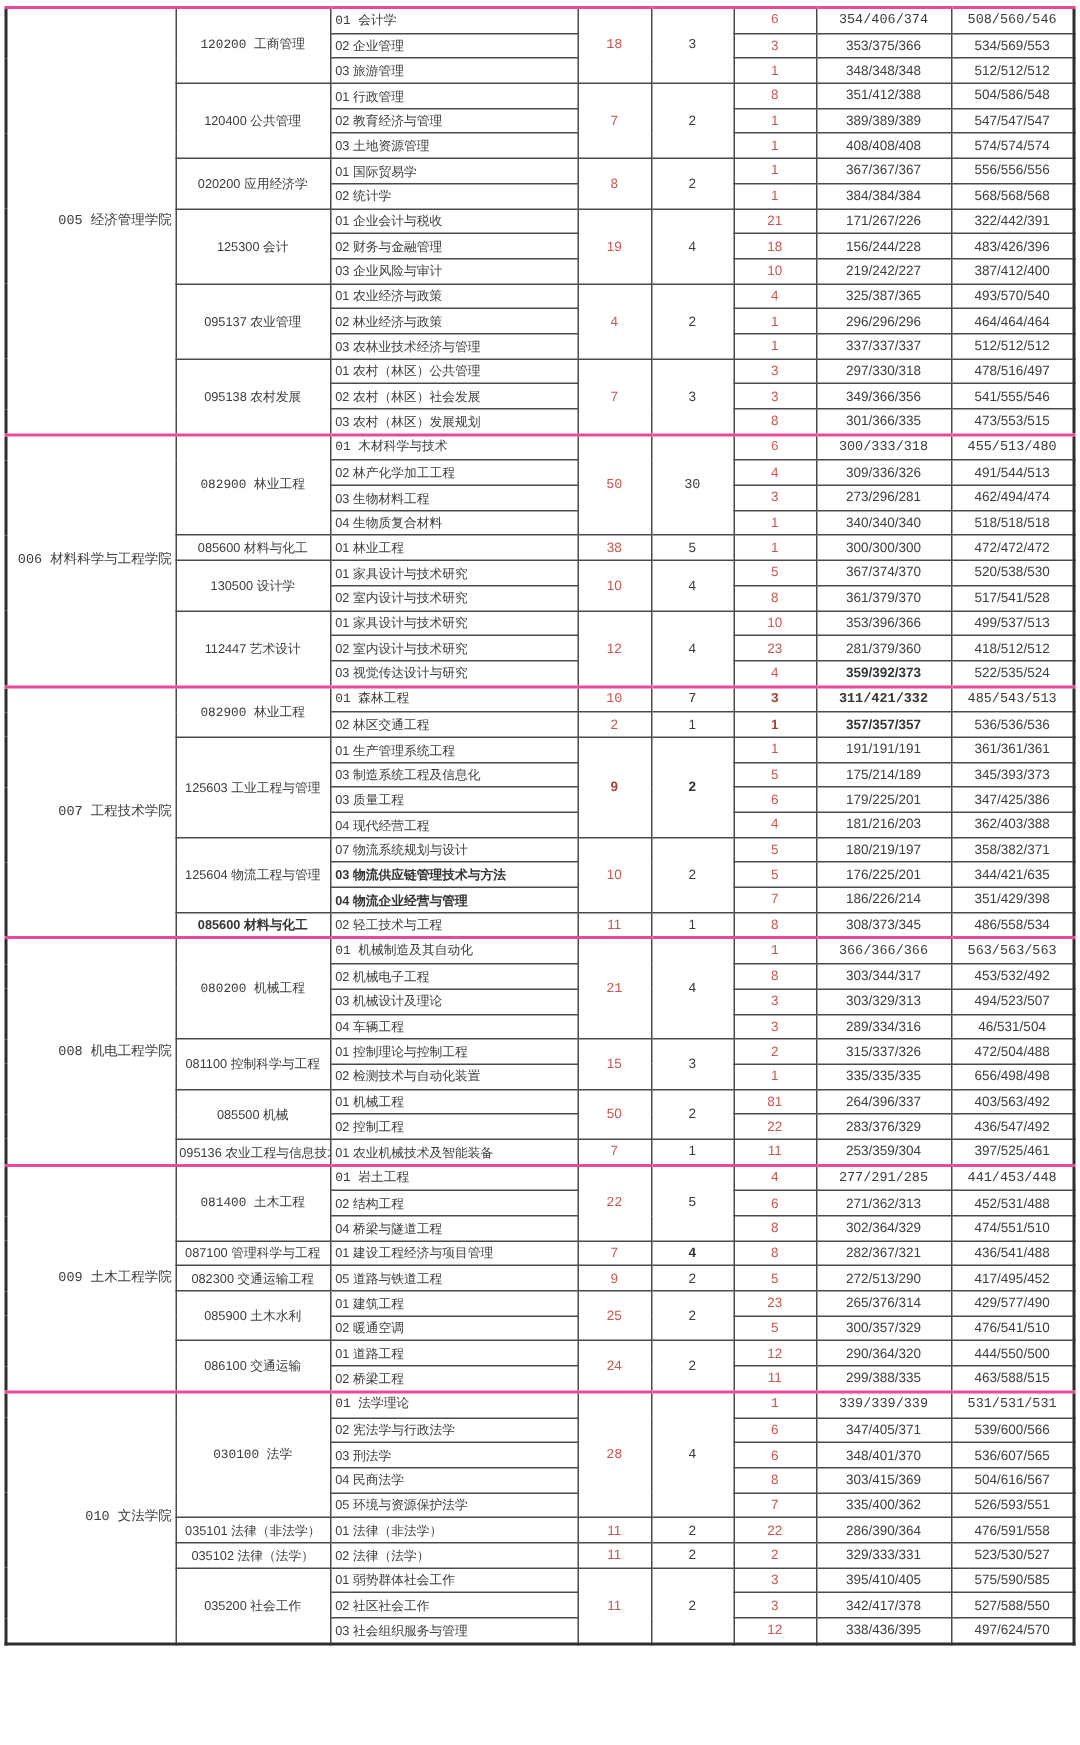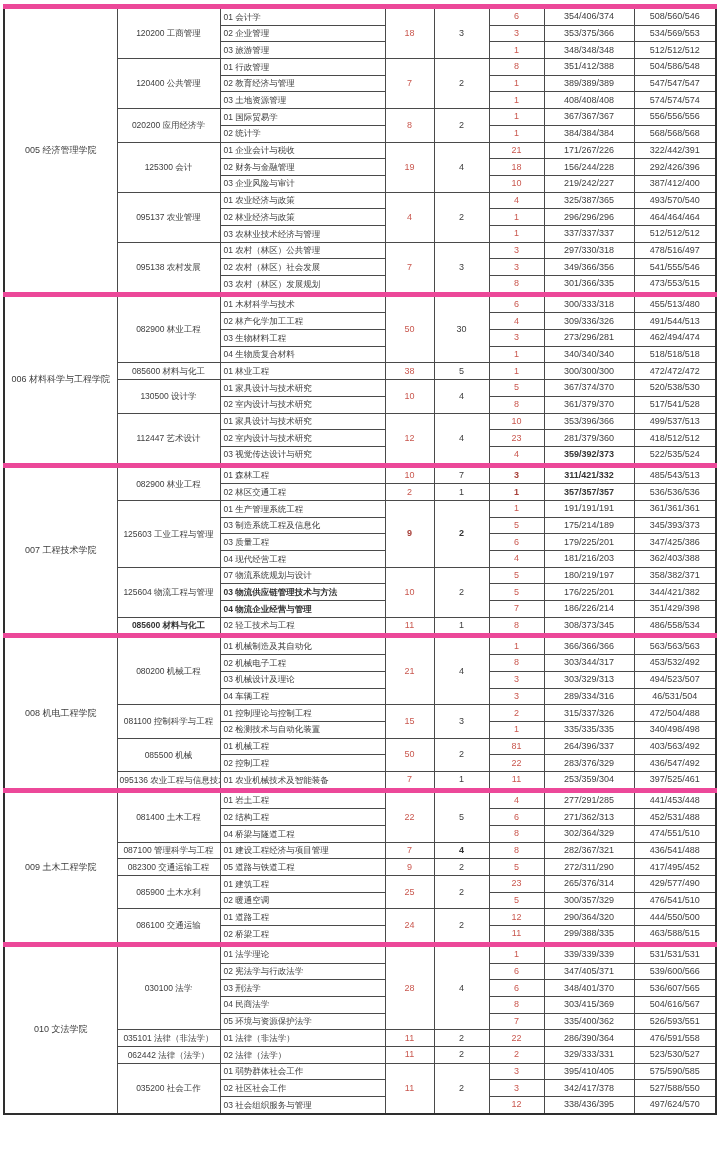--- a/index.html
+++ b/index.html
@@ -13,28 +13,28 @@
     width:712px;margin:4px 0 0 3px;
     border:2px solid #2e2e2e;
   }
   td{
     border:1px solid #4a4a4a;
     font-size:8.5px;line-height:1;
     height:15.7px;padding:0 2px;
     text-align:center;vertical-align:middle;
     overflow:hidden;white-space:nowrap;
   }
-  td.college{font-size:9px;}
+  td.college{font-size:9px;text-align:right;}
   td.major{font-size:8.5px;}
   td.sub{text-align:left;padding-left:3px;}
   td.red{color:#c9574e;}
   td.num{font-size:9px;}
   .bold{font-weight:bold;color:#343434;}
   td.red.bold{color:#a8413a;}
-  tr.sec td{border-top:5px solid #ec4899;}
+  tr.sec td{border-top:2px solid #ec4899;font-family:Liberation Mono, monospace;}
 </style>
 </head>
 <body>
 
 <table>
   <colgroup>
     <col style="width:113px">
     <col style="width:103px">
     <col style="width:165px">
     <col style="width:49px">
@@ -108,21 +108,21 @@
         <td class="red num" rowspan="3">19</td>
         <td class="num" rowspan="3">4</td>
         <td class="red num">21</td>
         <td class="num">171/267/226</td>
         <td class="num">322/442/391</td>
       </tr>
       <tr>
         <td class="sub">02 财务与金融管理</td>
         <td class="red num">18</td>
         <td class="num">156/244/228</td>
-        <td class="num">292/426/396</td>
+        <td class="num">483/426/396</td>
       </tr>
       <tr>
         <td class="sub">03 企业风险与审计</td>
         <td class="red num">10</td>
         <td class="num">219/242/227</td>
         <td class="num">387/412/400</td>
       </tr>
       <tr>
         <td class="major" rowspan="3">095137 农业管理</td>
         <td class="sub">01 农业经济与政策</td>
@@ -289,21 +289,21 @@
         <td class="red num" rowspan="3">10</td>
         <td class="num" rowspan="3">2</td>
         <td class="red num">5</td>
         <td class="num">180/219/197</td>
         <td class="num">358/382/371</td>
       </tr>
       <tr>
         <td class="sub bold">03 物流供应链管理技术与方法</td>
         <td class="red num">5</td>
         <td class="num">176/225/201</td>
-        <td class="num">344/421/382</td>
+        <td class="num">344/421/635</td>
       </tr>
       <tr>
         <td class="sub bold">04 物流企业经营与管理</td>
         <td class="red num">7</td>
         <td class="num">186/226/214</td>
         <td class="num">351/429/398</td>
       </tr>
       <tr>
         <td class="major bold">085600 材料与化工</td>
         <td class="sub">02 轻工技术与工程</td>
@@ -347,21 +347,21 @@
         <td class="red num" rowspan="2">15</td>
         <td class="num" rowspan="2">3</td>
         <td class="red num">2</td>
         <td class="num">315/337/326</td>
         <td class="num">472/504/488</td>
       </tr>
       <tr>
         <td class="sub">02 检测技术与自动化装置</td>
         <td class="red num">1</td>
         <td class="num">335/335/335</td>
-        <td class="num">340/498/498</td>
+        <td class="num">656/498/498</td>
       </tr>
       <tr>
         <td class="major" rowspan="2">085500 机械</td>
         <td class="sub">01 机械工程</td>
         <td class="red num" rowspan="2">50</td>
         <td class="num" rowspan="2">2</td>
         <td class="red num">81</td>
         <td class="num">264/396/337</td>
         <td class="num">403/563/492</td>
       </tr>
@@ -410,21 +410,21 @@
         <td class="red num">8</td>
         <td class="num">282/367/321</td>
         <td class="num">436/541/488</td>
       </tr>
       <tr>
         <td class="major">082300 交通运输工程</td>
         <td class="sub">05 道路与铁道工程</td>
         <td class="red num">9</td>
         <td class="num">2</td>
         <td class="red num">5</td>
-        <td class="num">272/311/290</td>
+        <td class="num">272/513/290</td>
         <td class="num">417/495/452</td>
       </tr>
       <tr>
         <td class="major" rowspan="2">085900 土木水利</td>
         <td class="sub">01 建筑工程</td>
         <td class="red num" rowspan="2">25</td>
         <td class="num" rowspan="2">2</td>
         <td class="red num">23</td>
         <td class="num">265/376/314</td>
         <td class="num">429/577/490</td>
@@ -487,21 +487,21 @@
       <tr>
         <td class="major">035101 法律（非法学）</td>
         <td class="sub">01 法律（非法学）</td>
         <td class="red num">11</td>
         <td class="num">2</td>
         <td class="red num">22</td>
         <td class="num">286/390/364</td>
         <td class="num">476/591/558</td>
       </tr>
       <tr>
-        <td class="major">062442 法律（法学）</td>
+        <td class="major">035102 法律（法学）</td>
         <td class="sub">02 法律（法学）</td>
         <td class="red num">11</td>
         <td class="num">2</td>
         <td class="red num">2</td>
         <td class="num">329/333/331</td>
         <td class="num">523/530/527</td>
       </tr>
       <tr>
         <td class="major" rowspan="3">035200 社会工作</td>
         <td class="sub">01 弱势群体社会工作</td>

